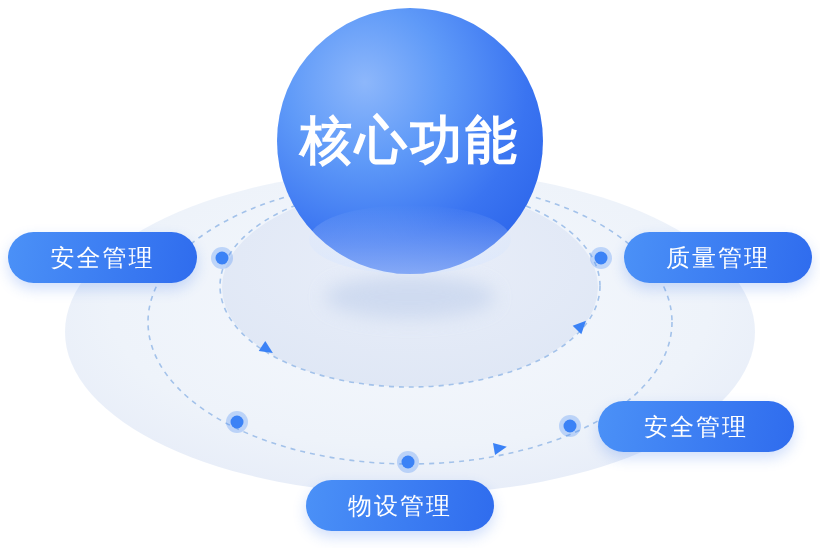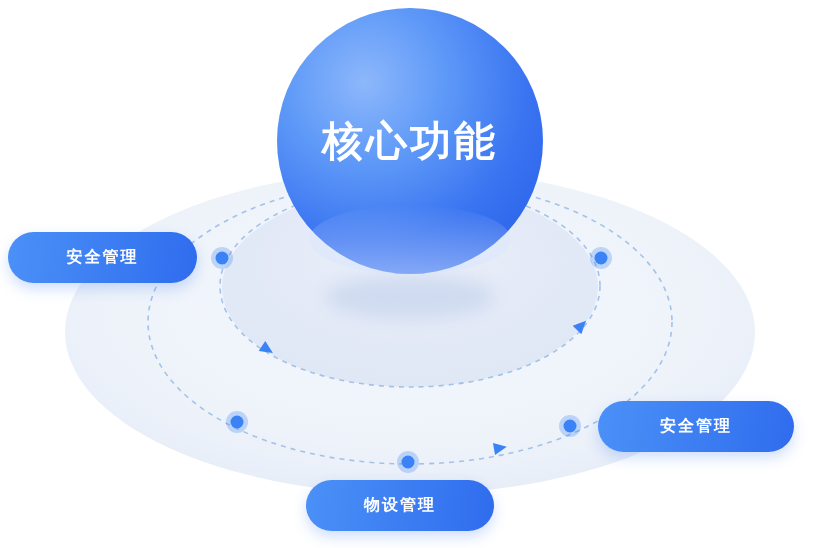--- a/index.html
+++ b/index.html
@@ -41,41 +41,41 @@
     left: 12%;
     right: 12%;
     bottom: 0;
     height: 26%;
     border-radius: 50%;
     background: linear-gradient(to bottom, rgba(255,255,255,0) 0%, rgba(214,229,255,0.5) 100%);
     pointer-events: none;
   }
   .sphere-title {
     color: #ffffff;
-    font-size: 41px;
+    font-size: 52px;
     font-weight: 700;
     letter-spacing: 3px;
     position: relative;
     z-index: 1;
   }
   .pill {
     position: absolute;
     z-index: 3;
     height: 51px;
     border-radius: 26px;
     background: linear-gradient(100deg, #4b91f7 0%, #2f6cee 100%);
     box-shadow: 0 6px 14px rgba(47, 108, 238, 0.22);
     display: flex;
     align-items: center;
     justify-content: center;
   }
   .pill-label {
     color: #ffffff;
-    font-size: 16px;
-    font-weight: 700;
+    font-size: 24px;
+    font-weight: 400;
     letter-spacing: 2px;
     white-space: nowrap;
   }
   .pill-safety    { left: 8px;   top: 232px; width: 189px; }
   .pill-quality   { left: 624px; top: 232px; width: 188px; }
   .pill-progress  { left: 20px;  top: 398px; width: 194px; }
   .pill-business  { left: 598px; top: 401px; width: 196px; }
   .pill-equipment { left: 306px; top: 480px; width: 188px; }
 </style>
 </head>
@@ -134,20 +134,23 @@
     </g>
   </svg>
 
   <div class="sphere">
     <div class="sphere-title">核心功能</div>
   </div>
 
   <div class="pill pill-safety">
     <span class="pill-label">安全管理</span>
   </div>
+  <div class="pill pill-quality">
+    <span class="pill-label">质量管理</span>
+  </div>
   <div class="pill pill-business">
     <span class="pill-label">安全管理</span>
   </div>
   <div class="pill pill-equipment">
     <span class="pill-label">物设管理</span>
   </div>
 
 </div>
 
 </body></html>

